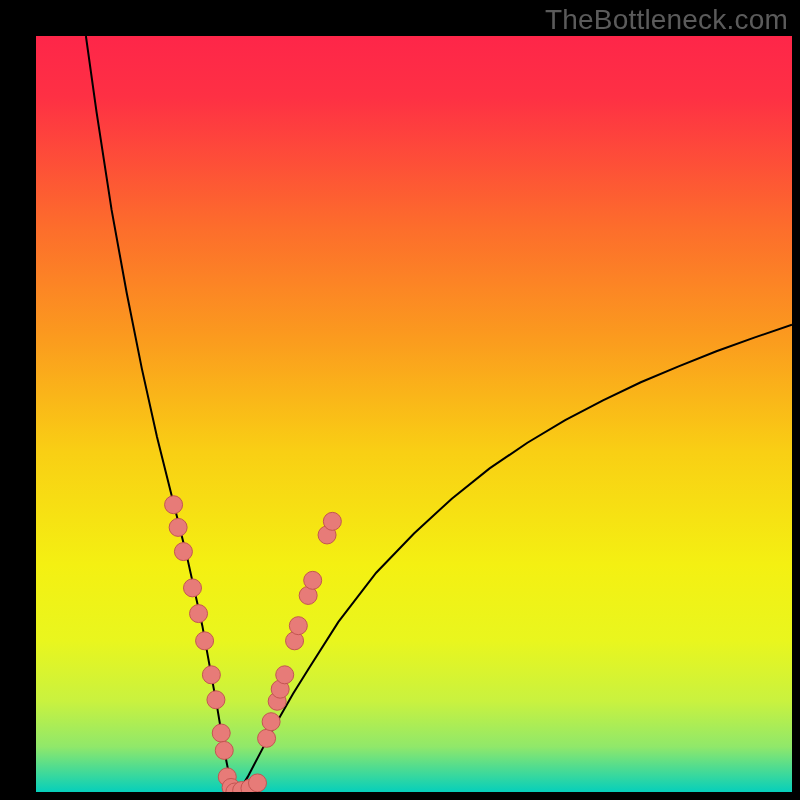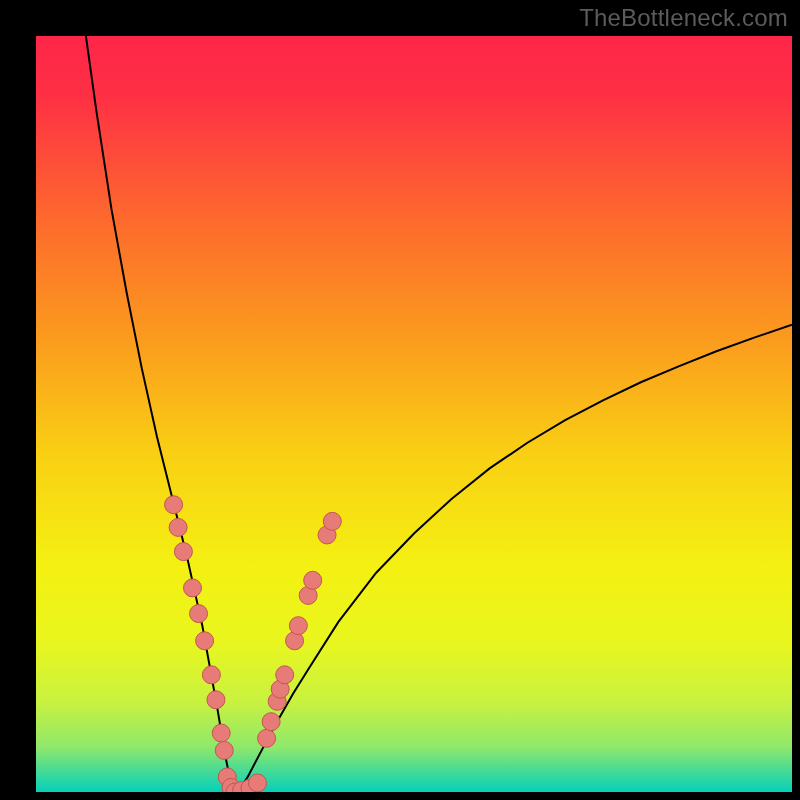--- a/index.html
+++ b/index.html
@@ -14,21 +14,21 @@
   .frame {
     position: relative;
     width: 800px;
     height: 800px;
     background: #000;
   }
   .watermark {
     position: absolute;
     top: 4px;
     right: 12px;
-    font-size: 24px;
+    font-size: 28px;
     font-weight: 500;
     color: #5b5b5b;
     letter-spacing: 0.2px;
     z-index: 10;
   }
   .plot-area {
     position: absolute;
     left: 36px;
     top: 36px;
     width: 756px;

